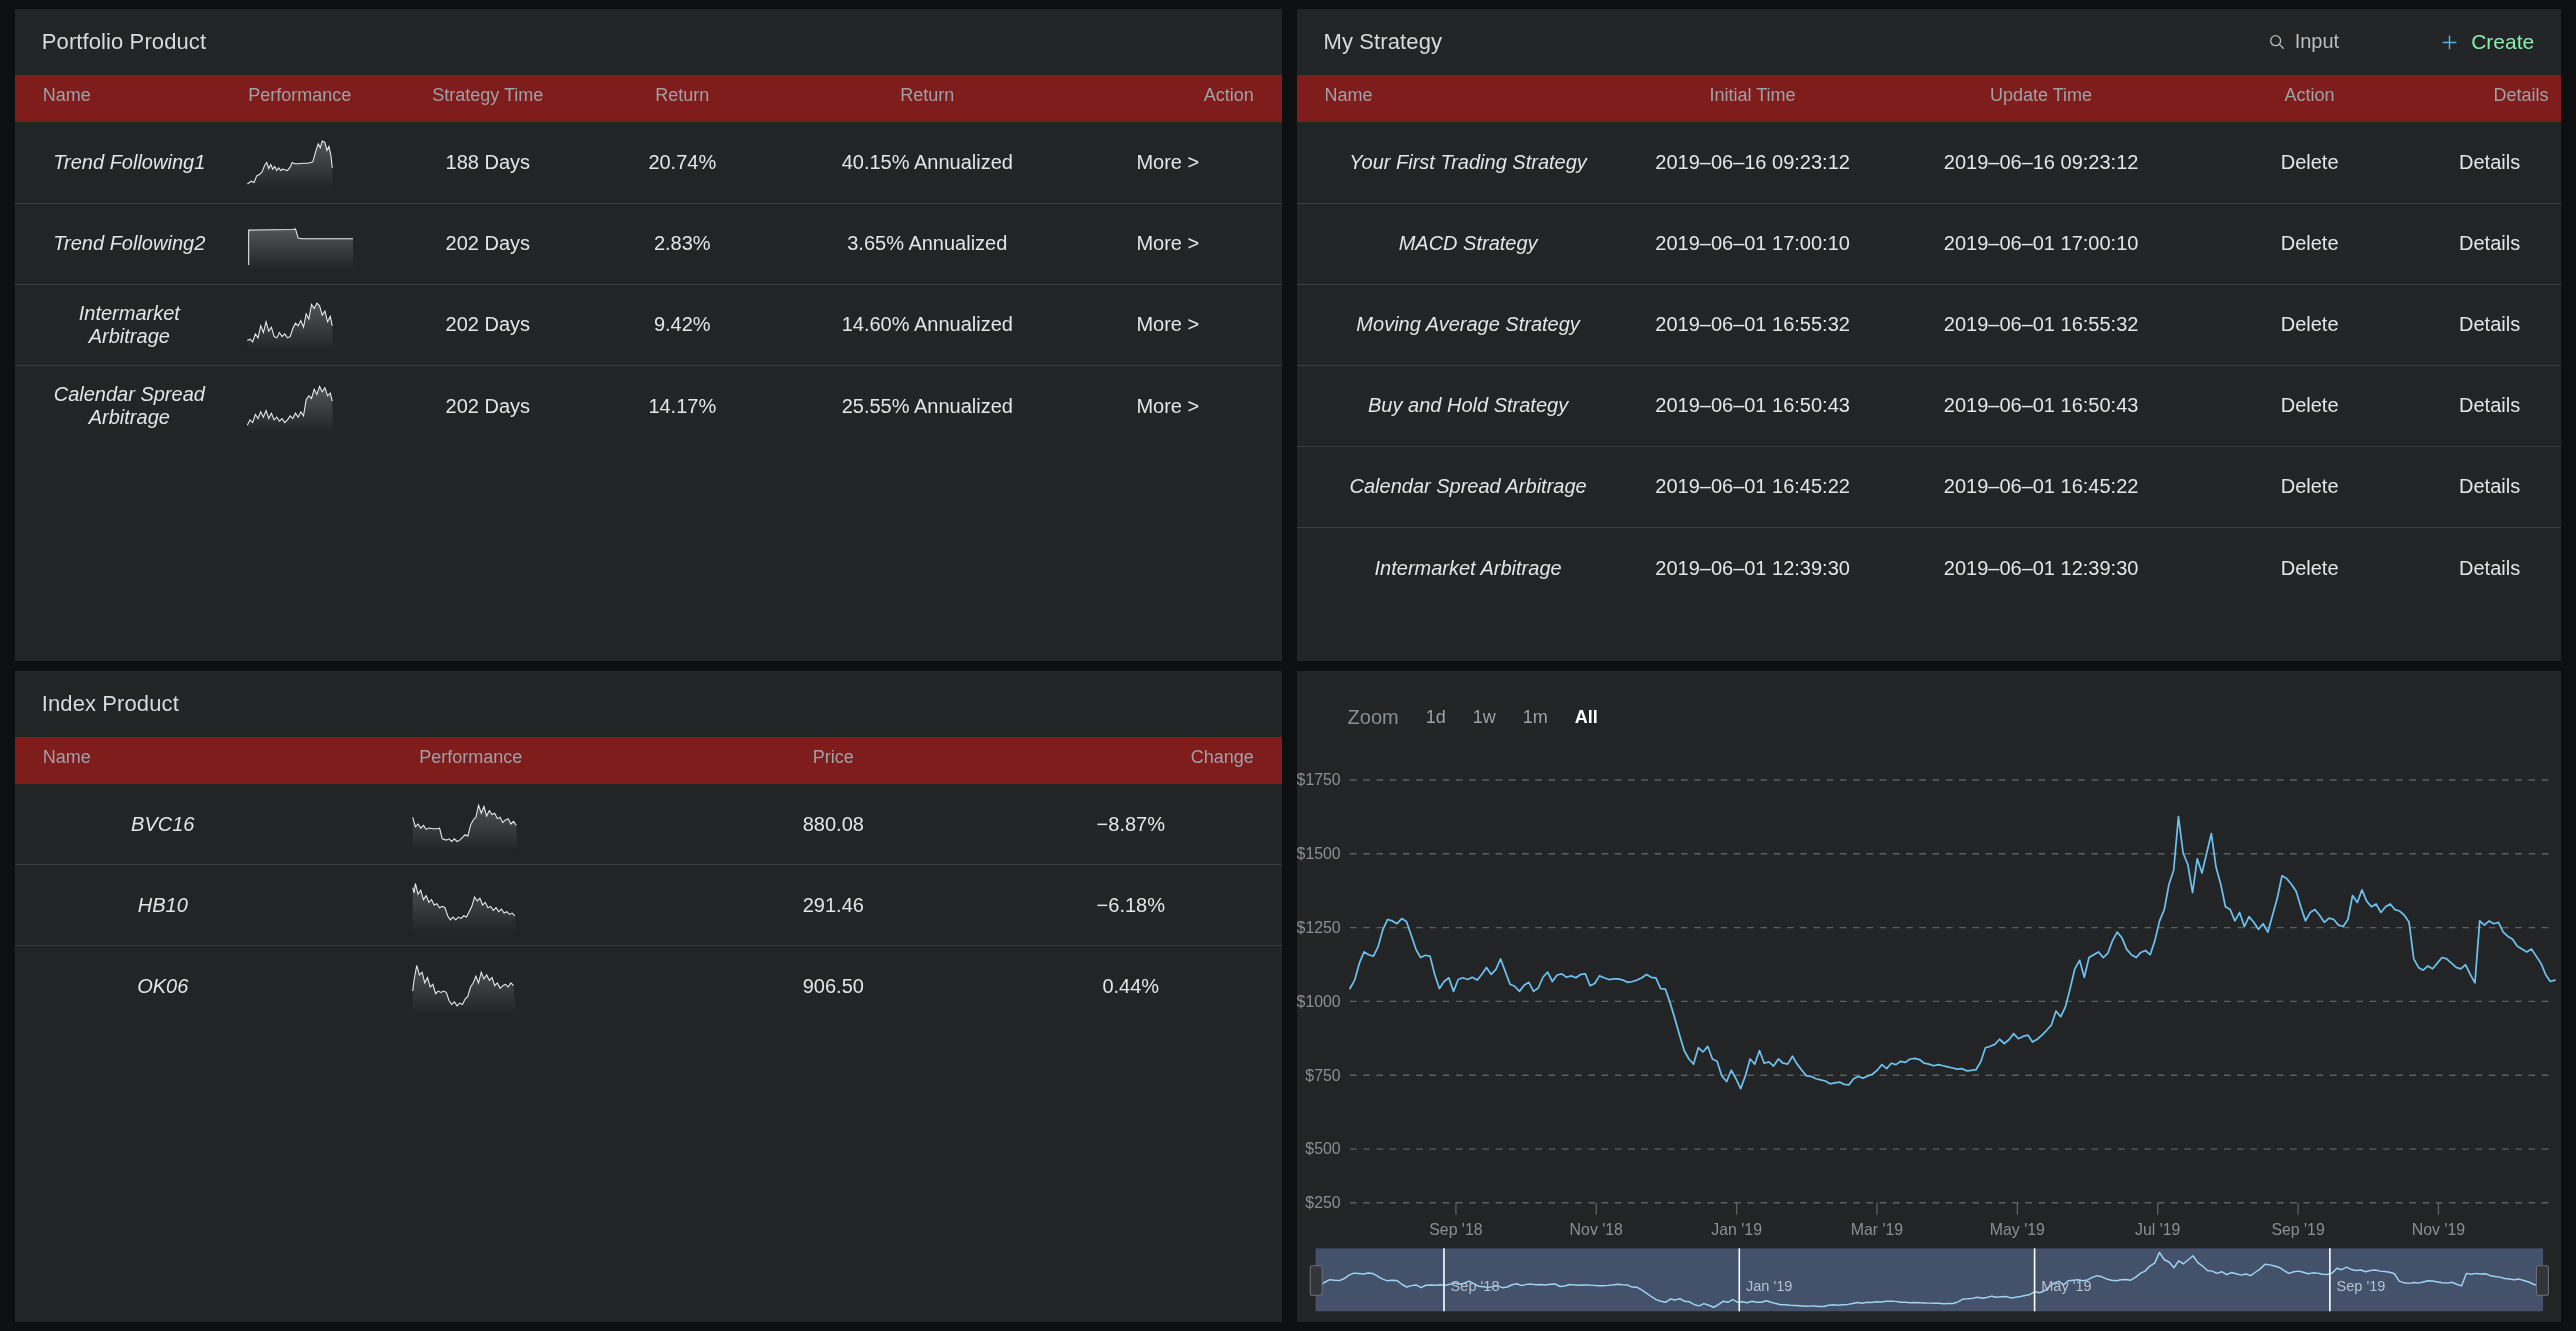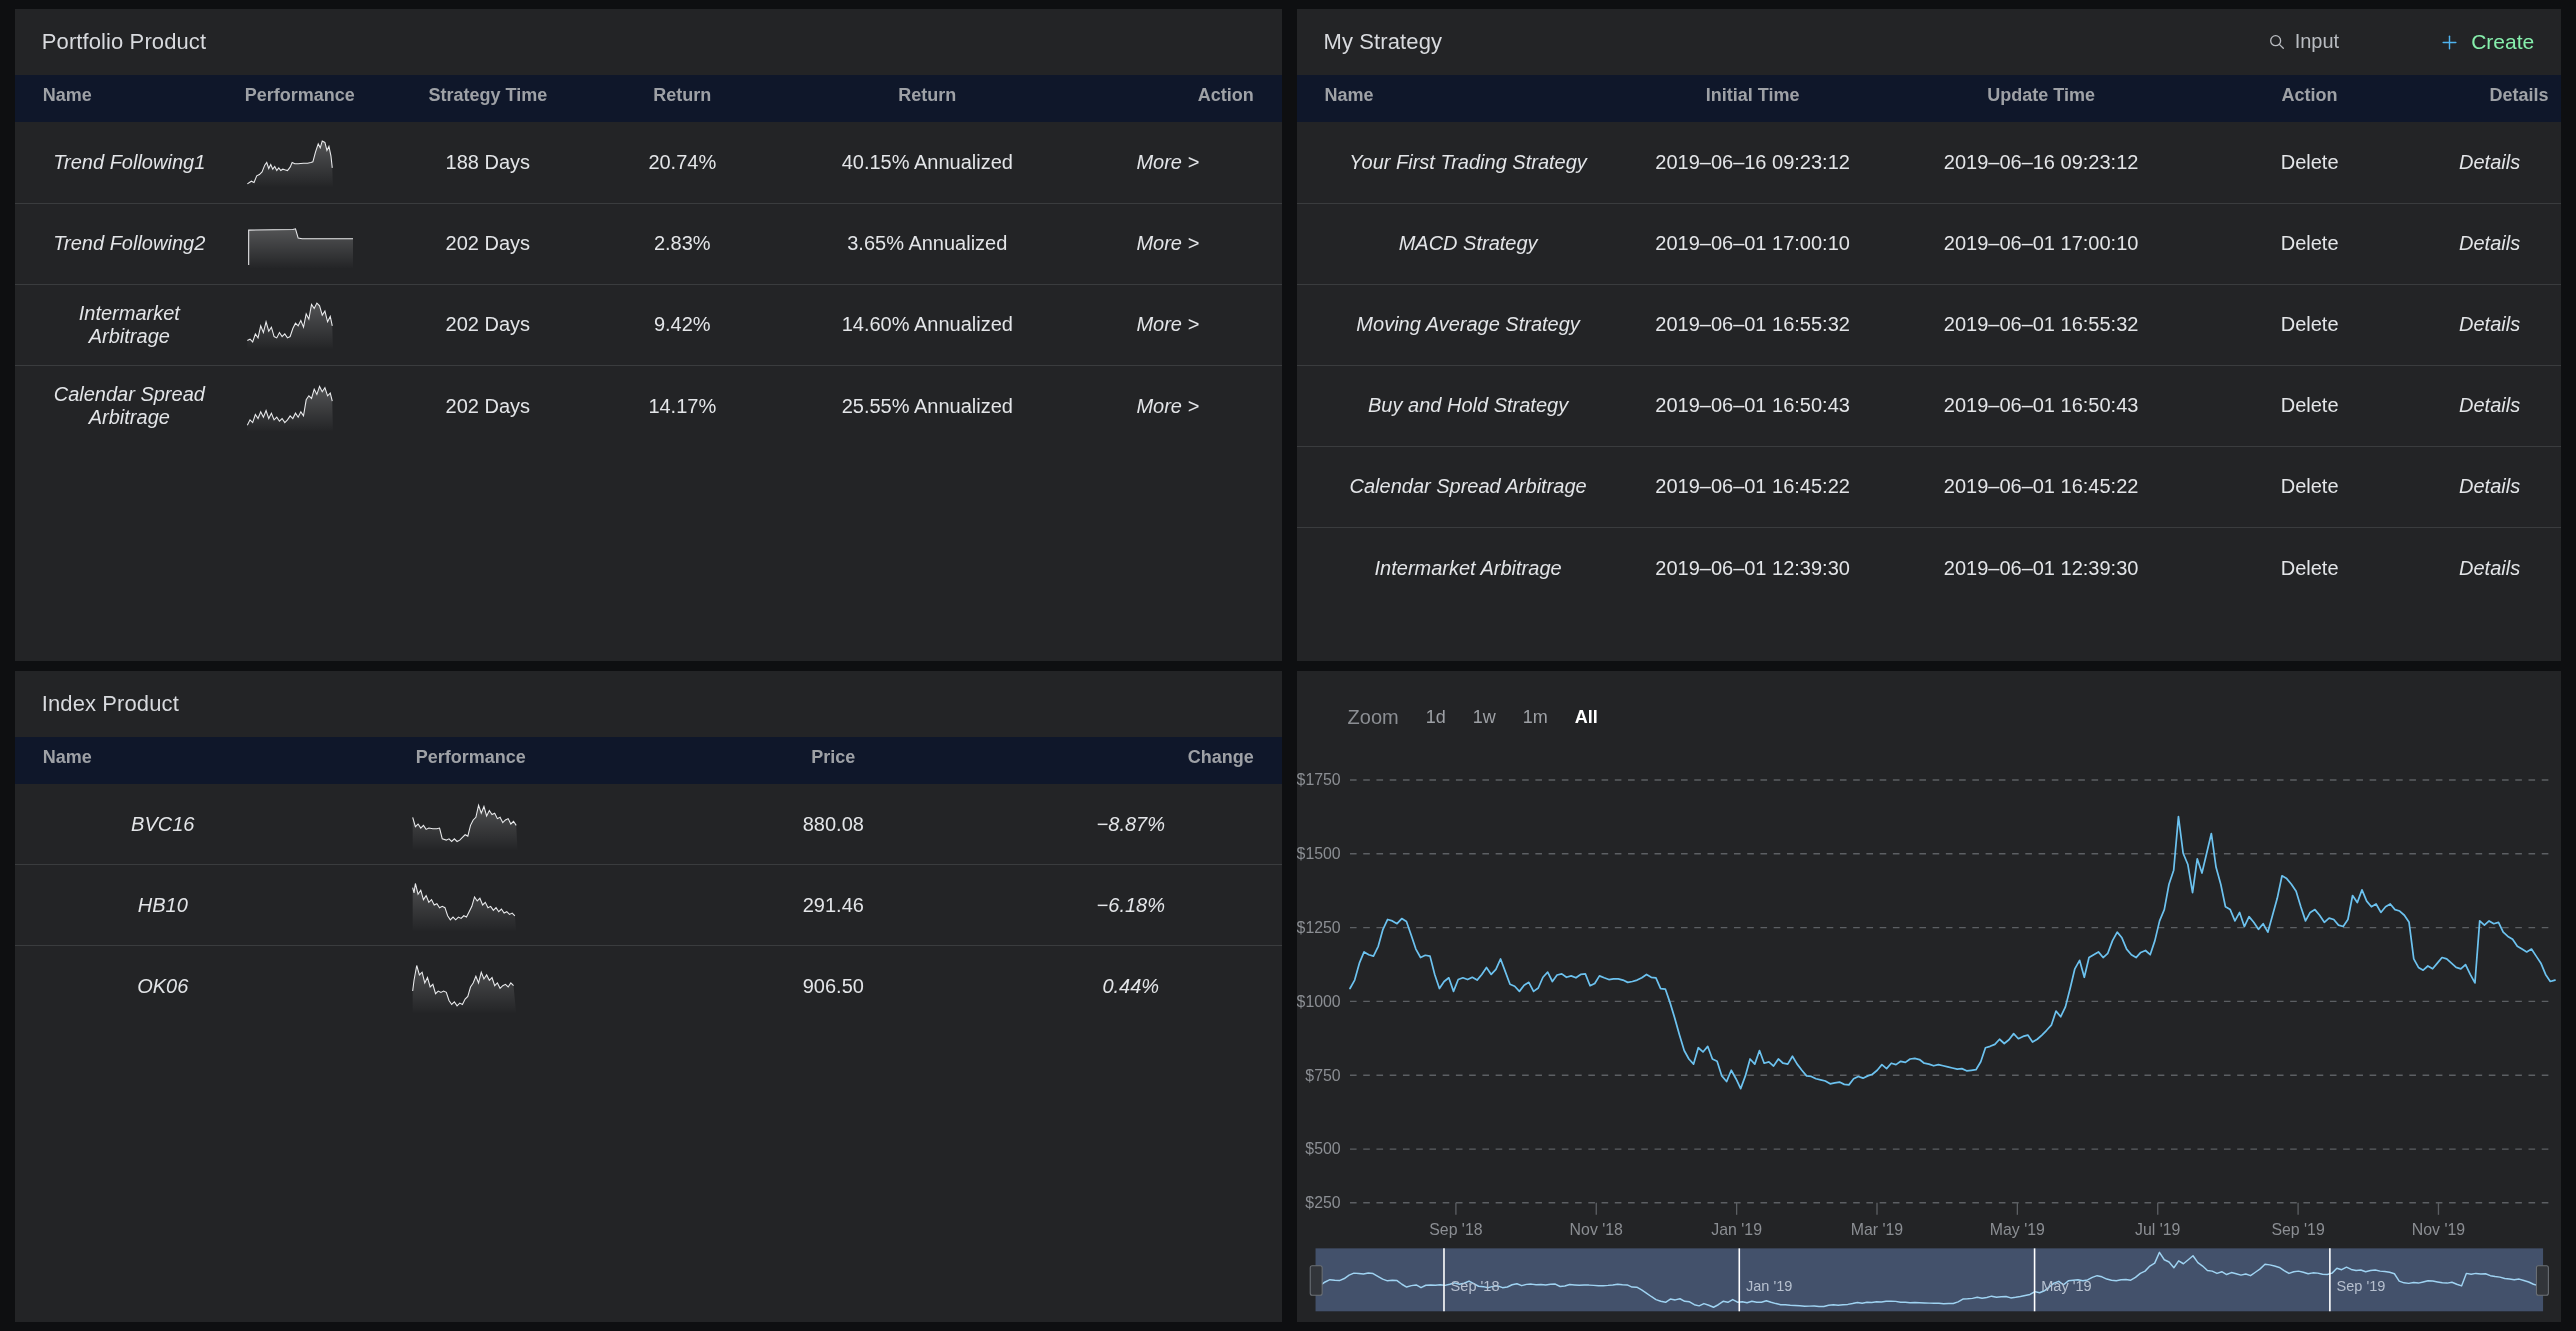--- a/index.html
+++ b/index.html
@@ -57,45 +57,45 @@
   .search-icon { width: 17.5px; height: 17.5px; display: block; }
   .search-placeholder { font-size: 20px; color: #b9bcc1; }
   .create-btn {
     display: flex; align-items: center; gap: 12px;
     color: #86efac; font-size: 21px; cursor: pointer;
   }
   .plus-icon { width: 19px; height: 19px; display: block; }
 
   table.grid { width: 100%; border-collapse: collapse; table-layout: fixed; }
   table.grid thead th {
-    font-weight: 700;
+    font-weight: 400;
     font-size: 18px;
     color: #9ea1a6;
     text-align: center;
     padding: 0 0 16px 0;
-    background: #0f172a;
+    background: #7f1d1d;
     vertical-align: bottom;
     height: 47px;
   }
   table.grid thead tr { background: #2a2b2d; }
   .hdr-left { text-align: left !important; padding-left: 28px !important; }
   .hdr-right { text-align: right !important; padding-right: 28px !important; }
 
   table.grid tbody td {
     font-size: 20px;
     color: #e3e5e8;
     text-align: center;
     border-top: 0.7px solid #3a3c3e;
     height: 81px;
     vertical-align: middle;
     background: transparent;
   }
   table.grid tbody tr:first-child td { border-top: none; }
   .cell-left { text-align: right; padding-left: 28px !important; font-style: italic; }
-  .cell-right { text-align: right; padding-right: 28px !important; font-style: italic; }
+  .cell-right { text-align: right; padding-right: 28px !important; }
 
   .cell-pos { color: #41b87f; }
   .cell-neg { color: #e4555f; }
   .cell-green { color: #3fb27d; }
   .link { color: #4fb3ef; cursor: pointer; }
   .link-more { color: #4fb3ef; cursor: pointer; white-space: nowrap; }
   .muted { color: #b9bcc1; }
 
   .spark-wrap { display: flex; justify-content: center; align-items: center; }
   .spark { display: block; }

